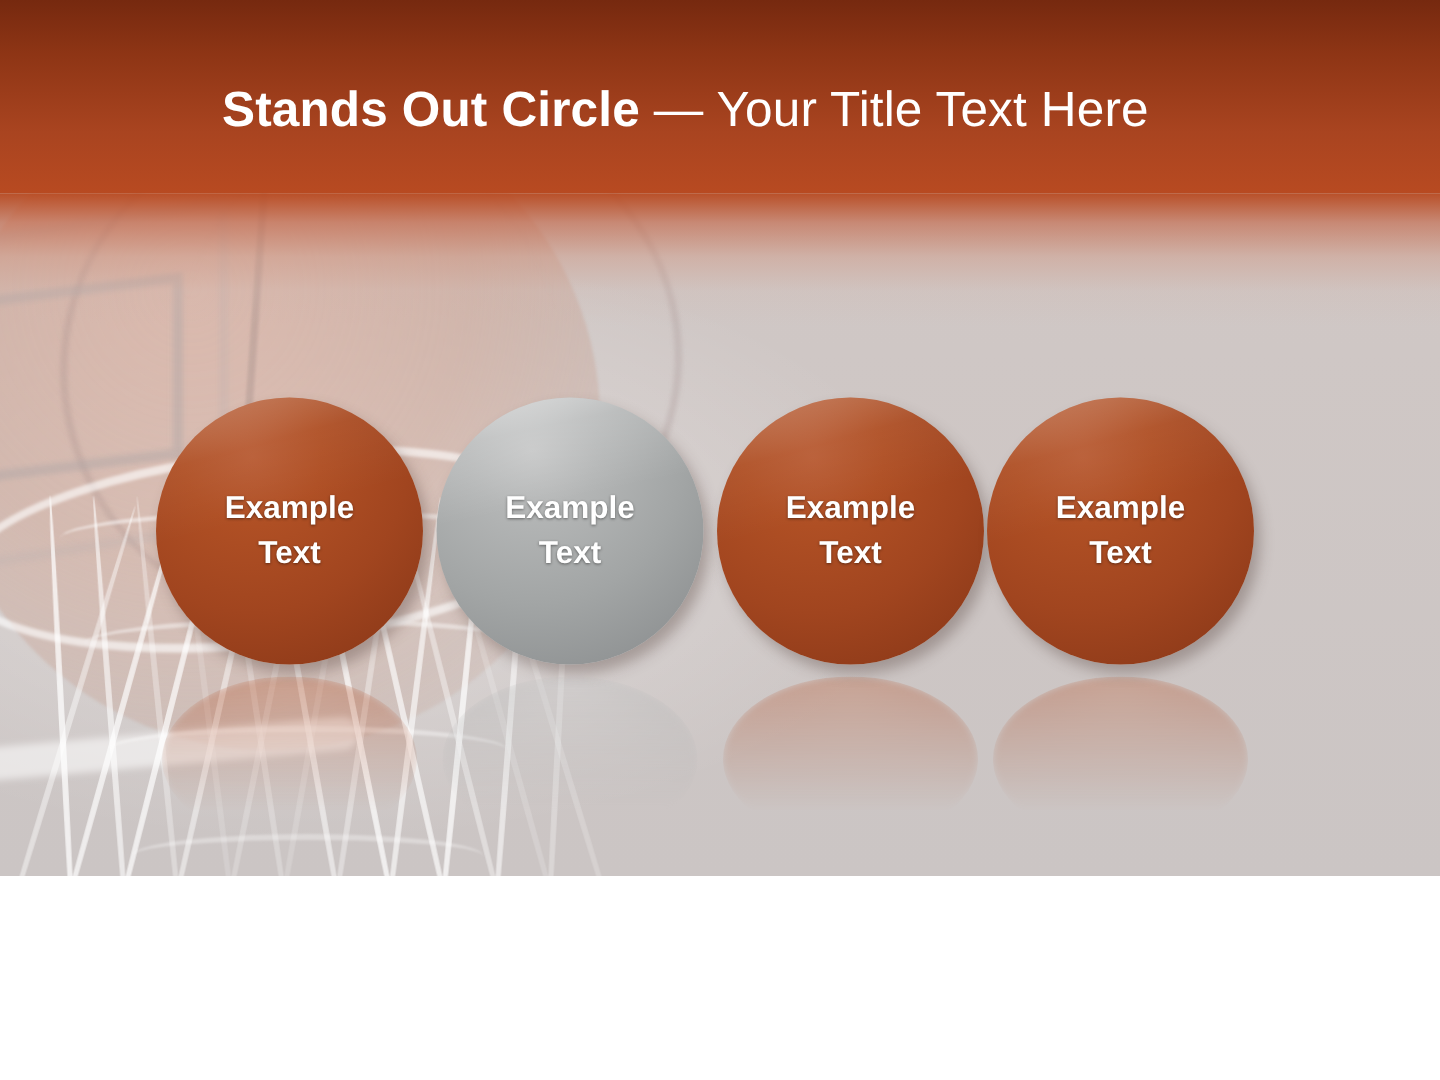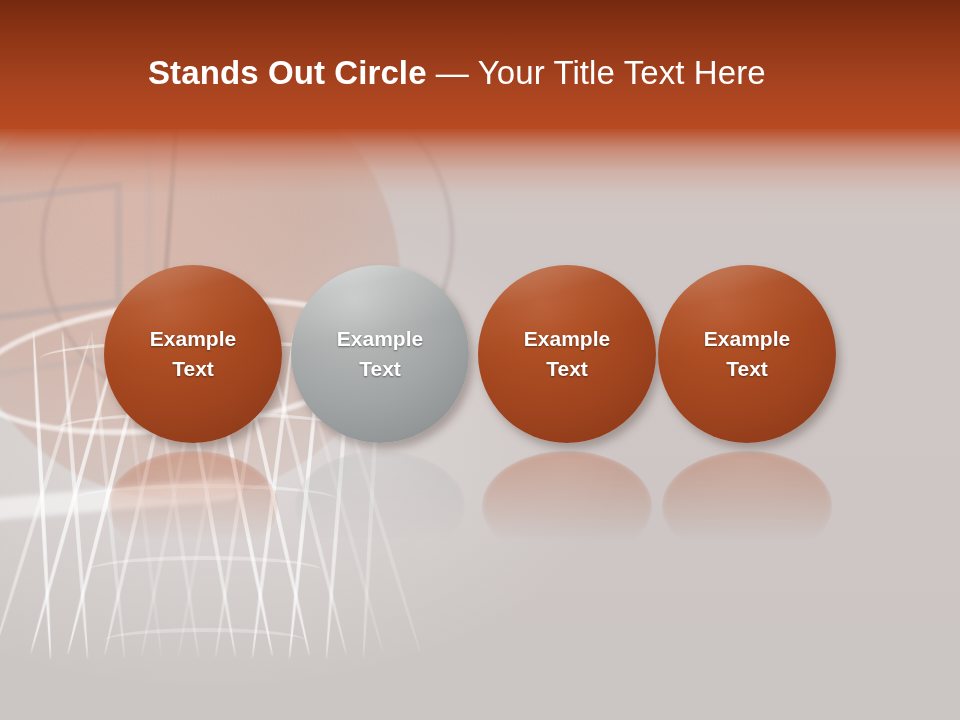--- a/index.html
+++ b/index.html
@@ -3,21 +3,21 @@
 <meta charset="utf-8">
 <style>
   html, body {
     margin: 0;
     padding: 0;
     background: #ffffff;
   }
   #slide {
     position: relative;
     width: 960px;
-    height: 720px;
+    height: 584px;
     overflow: hidden;
     font-family: "Liberation Sans", sans-serif;
     background: #15803d;
   }
 
   
   .bg-base {
     position: absolute;
     inset: 0;
     background:

